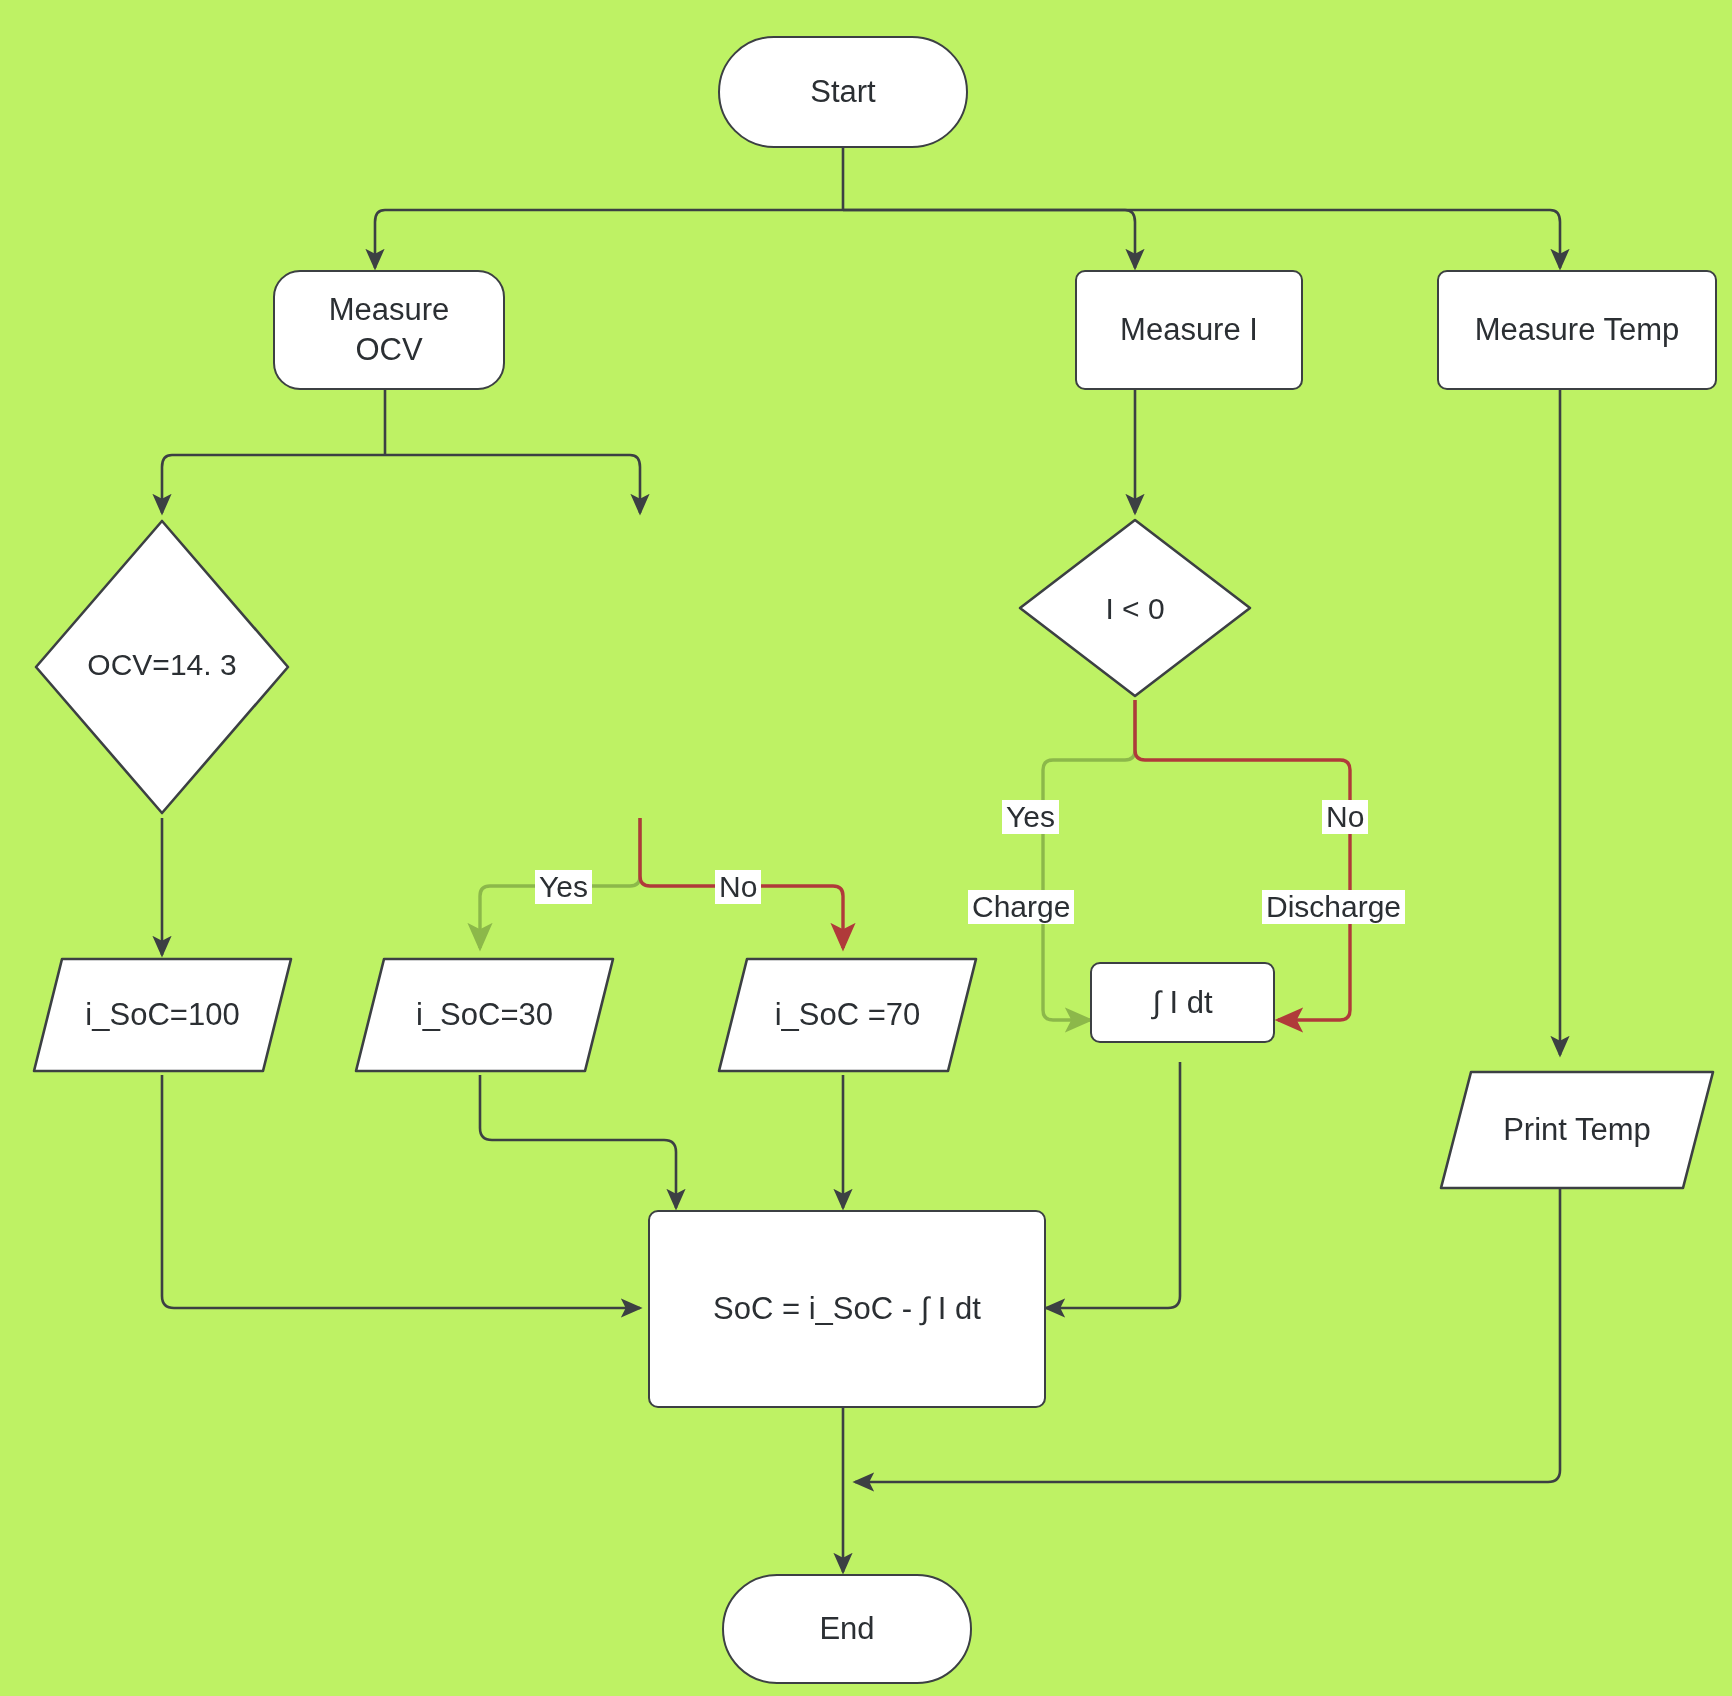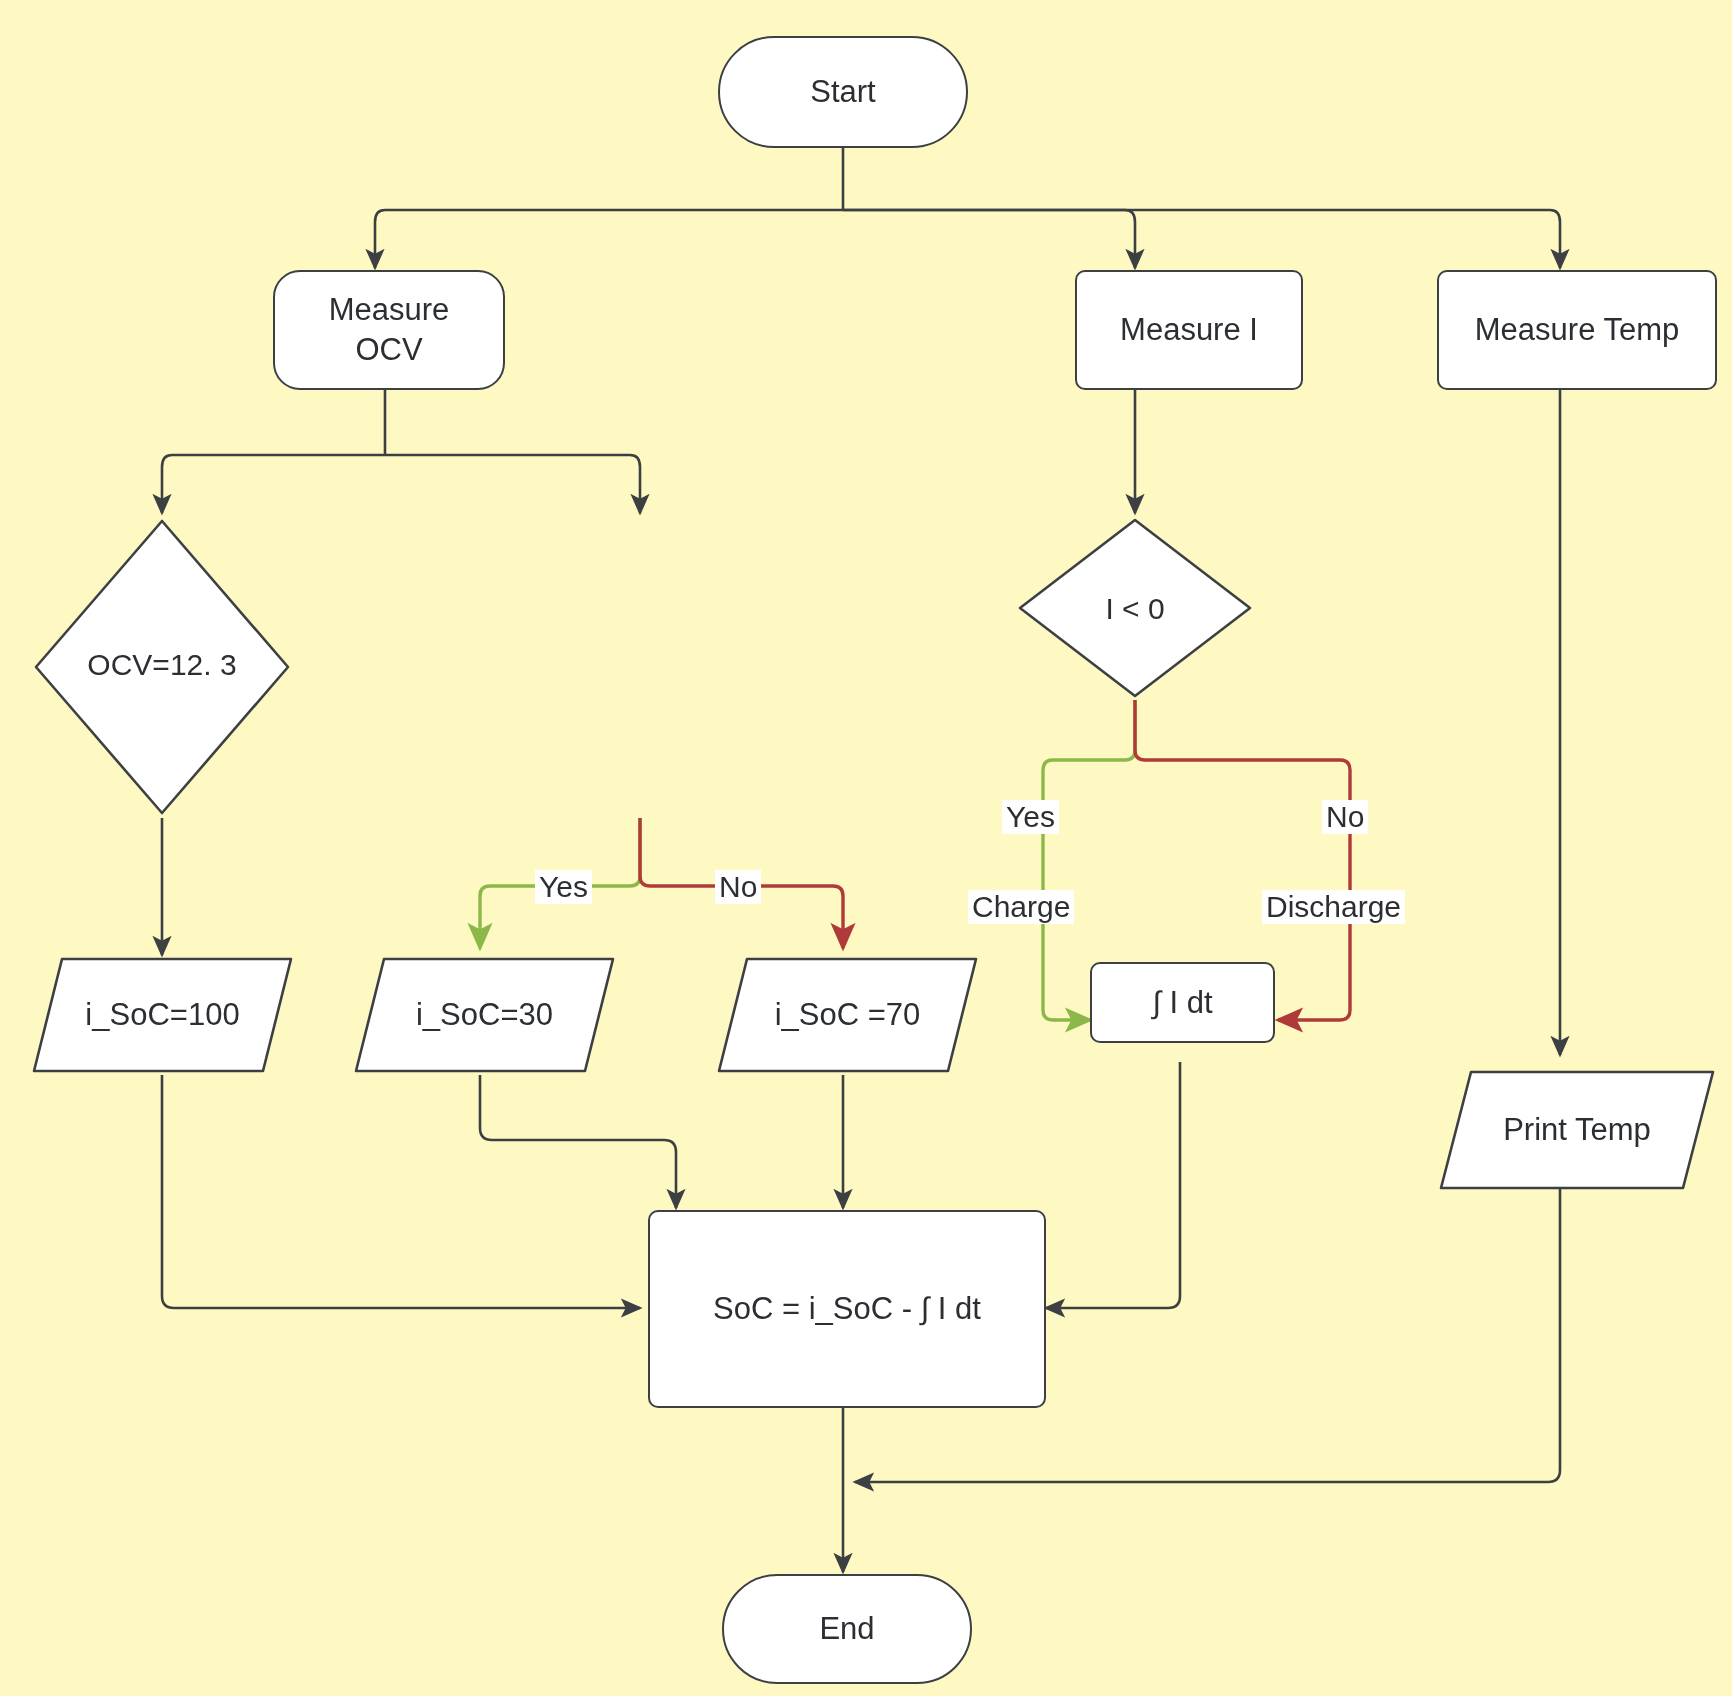--- a/index.html
+++ b/index.html
@@ -1,20 +1,20 @@
 <!DOCTYPE html>
 <html><head>
 <meta charset="utf-8">
 <style>
   html,body{margin:0;padding:0;background:#ffffff;}
   #stage{
     position:relative;
     width:1732px;
     height:1696px;
-    background:#fef9c3;
+    background:#bef264;
     font-family:"Liberation Sans", sans-serif;
     overflow:hidden;
     text-decoration:underline;
   }
   #wires{position:absolute;left:0;top:0;width:1732px;height:1696px;}
   .node{
     position:absolute;
     box-sizing:border-box;
     display:flex;
     align-items:center;
@@ -149,21 +149,21 @@
   </div>
 
   <div class="node process" style="left:1437px;top:270px;width:280px;height:120px;">
     <span>Measure Temp</span>
   </div>
 
   <div class="diamond-wrap" style="left:30px;top:515px;width:264px;height:304px;">
     <svg class="diamond-shape" viewBox="0 0 264 304" xmlns="http://www.w3.org/2000/svg">
       <path d="M132,6 L258,152 L132,298 L6,152 Z" fill="#ffffff" stroke="#3c4043" stroke-width="2.6" stroke-linejoin="round"></path>
     </svg>
-    <div class="diamond-label" style="top:130px;">OCV=12. 3</div>
+    <div class="diamond-label" style="top:130px;">OCV=14. 3</div>
   </div>
 
 
   <div class="diamond-wrap" style="left:1015px;top:515px;width:240px;height:186px;">
     <svg class="diamond-shape" viewBox="0 0 240 186" xmlns="http://www.w3.org/2000/svg">
       <path d="M120,5 L235,93 L120,181 L5,93 Z" fill="#ffffff" stroke="#3c4043" stroke-width="2.6" stroke-linejoin="round"></path>
     </svg>
     <div class="diamond-label" style="top:74px;">I &lt; 0</div>
   </div>
 

